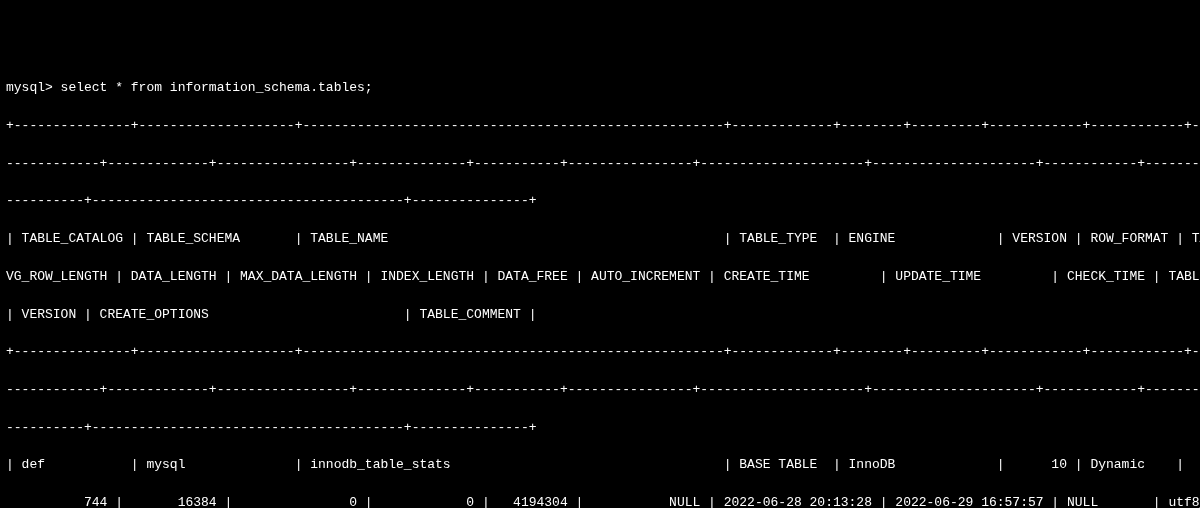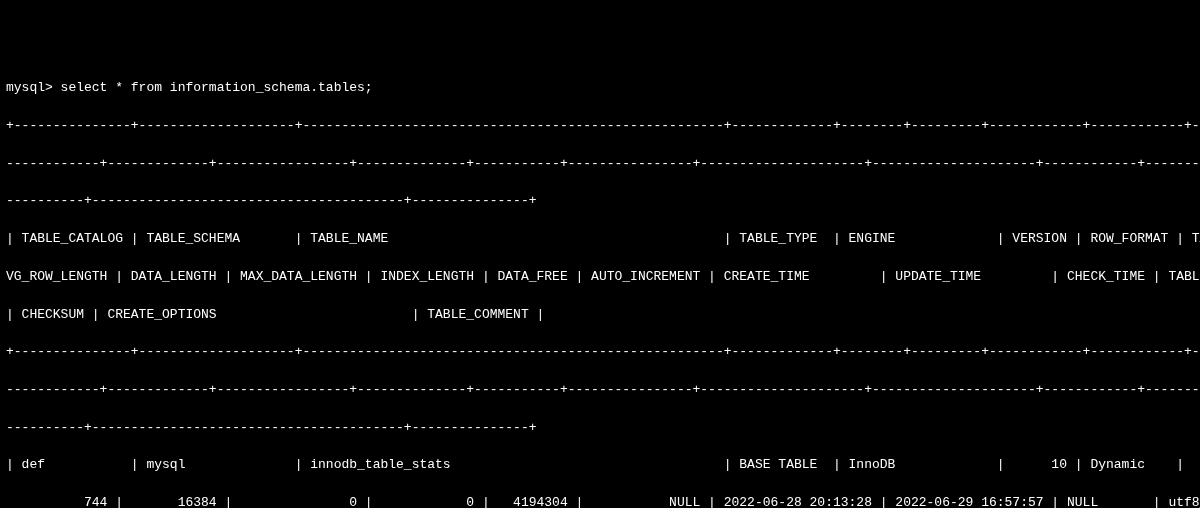--- a/index.html
+++ b/index.html
@@ -21,21 +21,21 @@
 <body>
 
 
 
 <div class="terminal-line"><span>mysql&gt; </span><span>select * from information_schema.tables;</span></div>
 <div class="terminal-line">+---------------+--------------------+------------------------------------------------------+-------------+--------+---------+------------+------------+--</div>
 <div class="terminal-line">------------+-------------+-----------------+--------------+-----------+----------------+---------------------+---------------------+------------+-----------------+</div>
 <div class="terminal-line">----------+----------------------------------------+---------------+</div>
 <div class="terminal-line">| TABLE_CATALOG | TABLE_SCHEMA       | TABLE_NAME                                           | TABLE_TYPE  | ENGINE             | VERSION | ROW_FORMAT | TABLE_ROWS | A</div>
 <div class="terminal-line">VG_ROW_LENGTH | DATA_LENGTH | MAX_DATA_LENGTH | INDEX_LENGTH | DATA_FREE | AUTO_INCREMENT | CREATE_TIME         | UPDATE_TIME         | CHECK_TIME | TABLE_COLLATION </div>
-<div class="terminal-line">| CHECKSUM | CREATE_OPTIONS                         | TABLE_COMMENT |</div>
+<div class="terminal-line">| VERSION | CREATE_OPTIONS                         | TABLE_COMMENT |</div>
 <div class="terminal-line">+---------------+--------------------+------------------------------------------------------+-------------+--------+---------+------------+------------+--</div>
 <div class="terminal-line">------------+-------------+-----------------+--------------+-----------+----------------+---------------------+---------------------+------------+-----------------+</div>
 <div class="terminal-line">----------+----------------------------------------+---------------+</div>
 <div class="terminal-line">| def           | mysql              | innodb_table_stats                                   | BASE TABLE  | InnoDB             |      10 | Dynamic    |         22 |  </div>
 <div class="terminal-line">          744 |       16384 |               0 |            0 |   4194304 |           NULL | 2022-06-28 20:13:28 | 2022-06-29 16:57:57 | NULL       | utf8_bin        </div>
 
 
 
 
 

